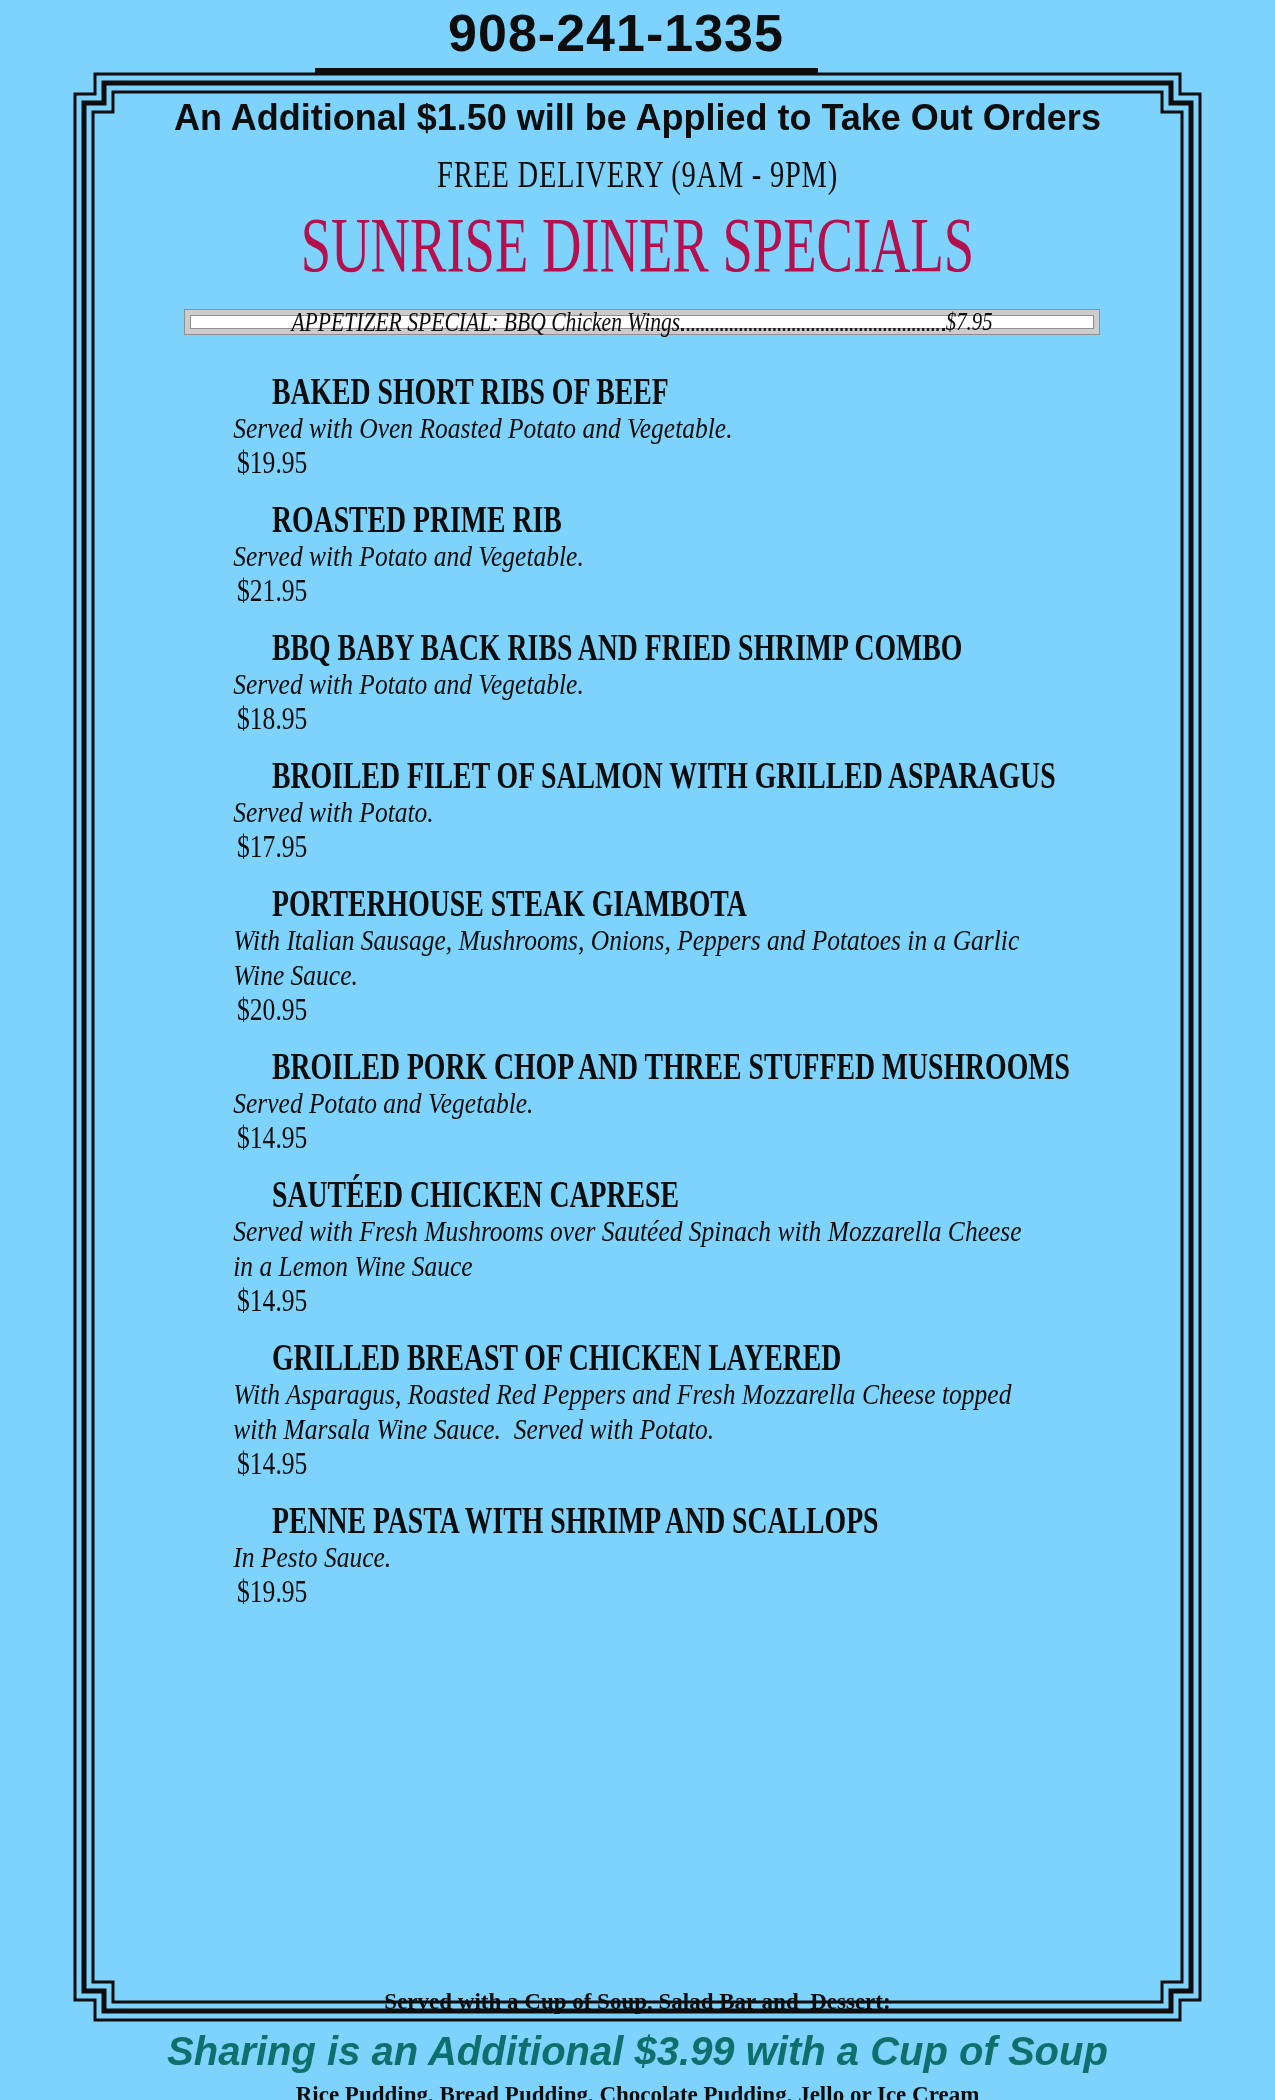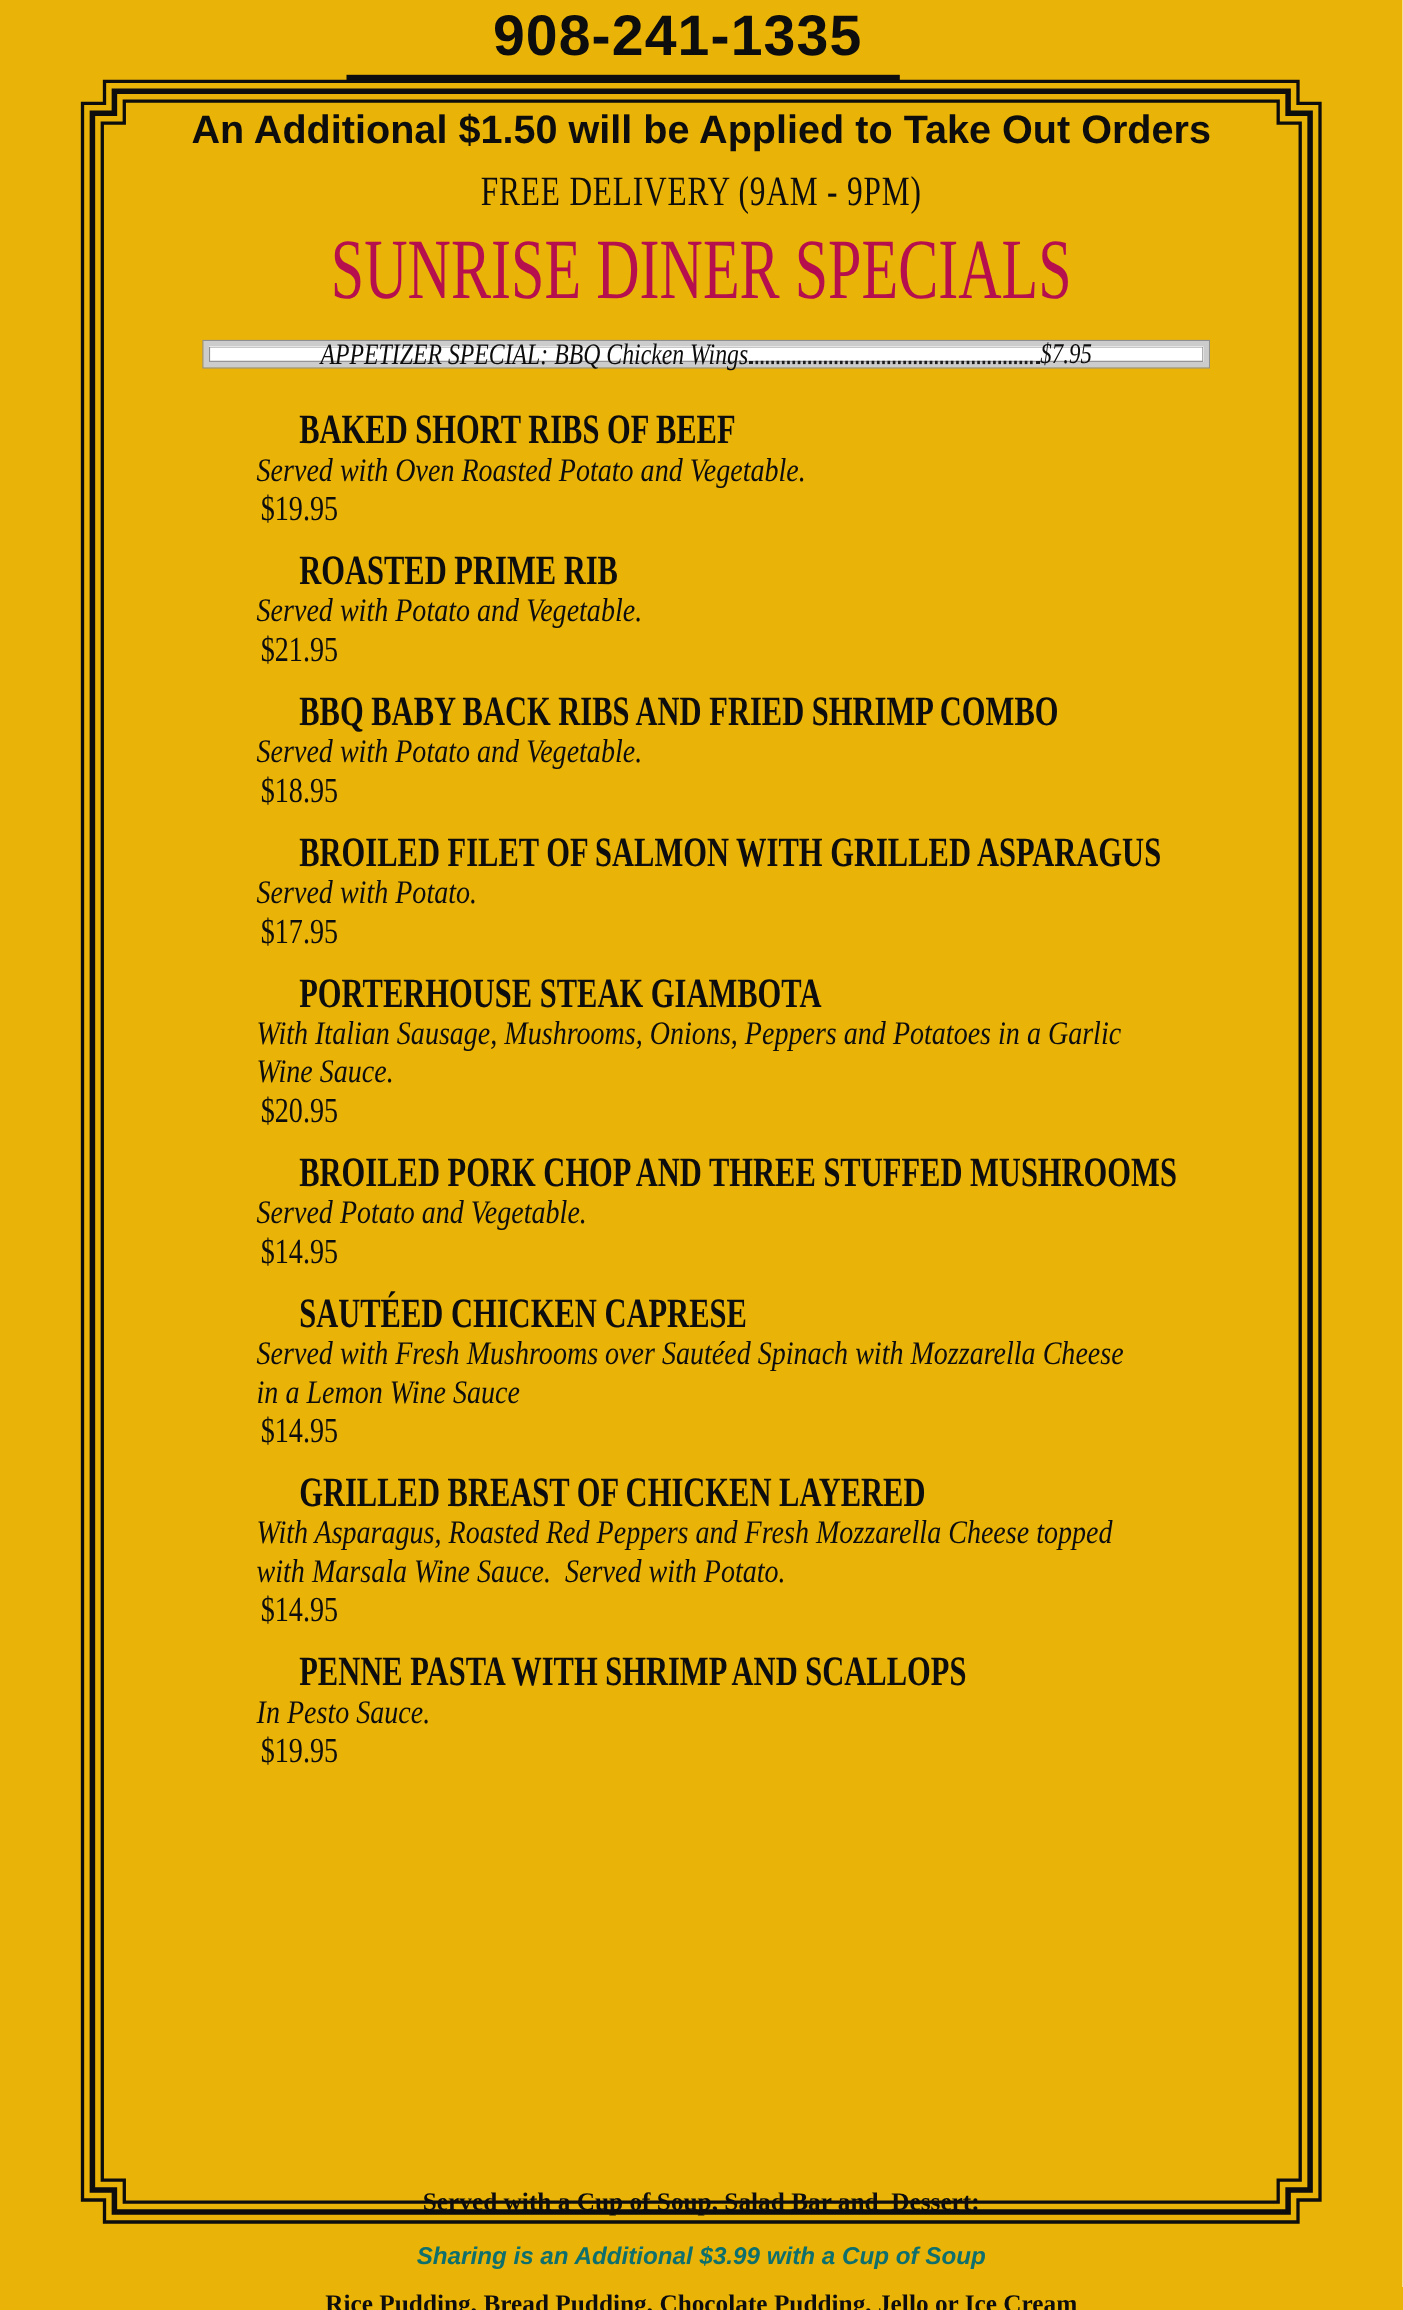--- a/index.html
+++ b/index.html
@@ -1,17 +1,17 @@
 <!DOCTYPE html>
 <html><head>
 <meta charset="utf-8">
 <style>
   html,body { margin:0; padding:0; background:#ffffff; }
   .page {
-    position:relative; width:1275px; height:2100px; background:#eab308;
+    position:relative; width:1275px; height:2100px; background:#7dd3fc;
     font-family:"Liberation Serif", serif; color:#0d0d0d; overflow:hidden;
   }
   .abs { position:absolute; left:0; right:0; text-align:center; }
 
   
   .phone {
     top:4px; font-family:"Liberation Sans", sans-serif; font-weight:700;
     font-size:52px; line-height:58px; letter-spacing:1px; width:1232px; left:0; right:auto;
   }
   .phone-underline { position:absolute; top:68px; left:315px; width:503px; height:5px; background:#0d0d0d; }
@@ -39,21 +39,21 @@
   .list { position:absolute; top:372px; left:137px; width:1000px; }
   .item { margin:0 0 21px 0; text-align:left; }
   .item-name  { font-size:38px; line-height:38px; font-weight:700; transform:scaleX(0.73); white-space:nowrap; }
   .item-desc  { font-size:30px; line-height:35px; font-style:italic; transform:scaleX(0.85);
                 width:950px; margin:0 auto; white-space:pre-wrap; }
   .item-price { font-size:32px; line-height:34px; transform:scaleX(0.80); white-space:nowrap; }
 
   
   .included { top:1924px; font-weight:700; font-size:23px; line-height:31px; white-space:pre-wrap; }
   .sharing  { top:2034px; font-family:"Liberation Sans", sans-serif; font-weight:700; font-style:italic;
-              font-size:22px; line-height:34px; color:#0e6f6c; }
+              font-size:40px; line-height:34px; color:#0e6f6c; }
   .crimson { color:#b50f4e; }
 </style>
 </head>
 <body>
 
 <div class="page">
 
   <div class="abs phone">908-241-1335</div>
   <div class="phone-underline"></div>
 

